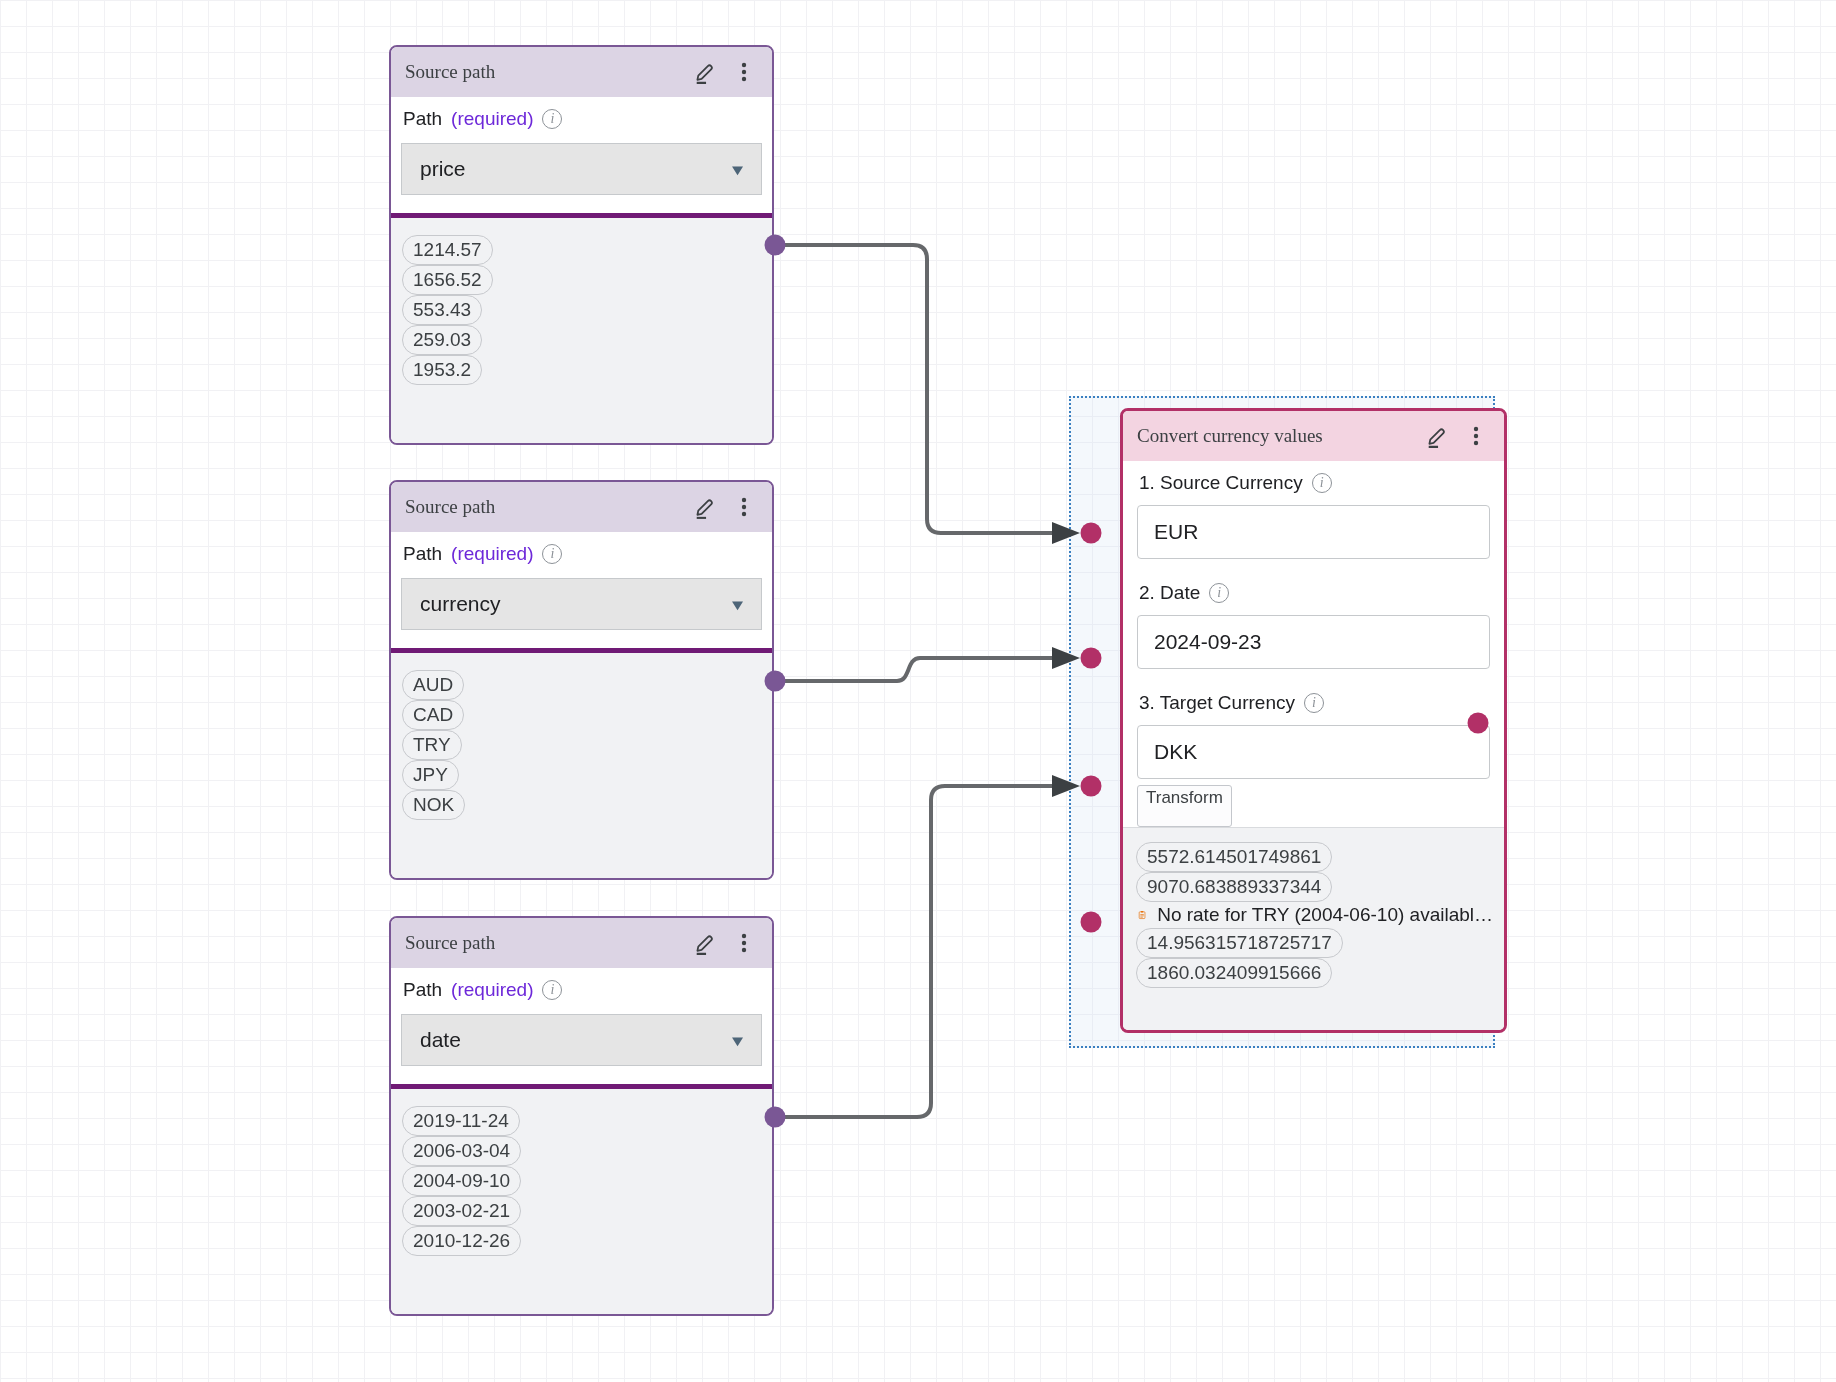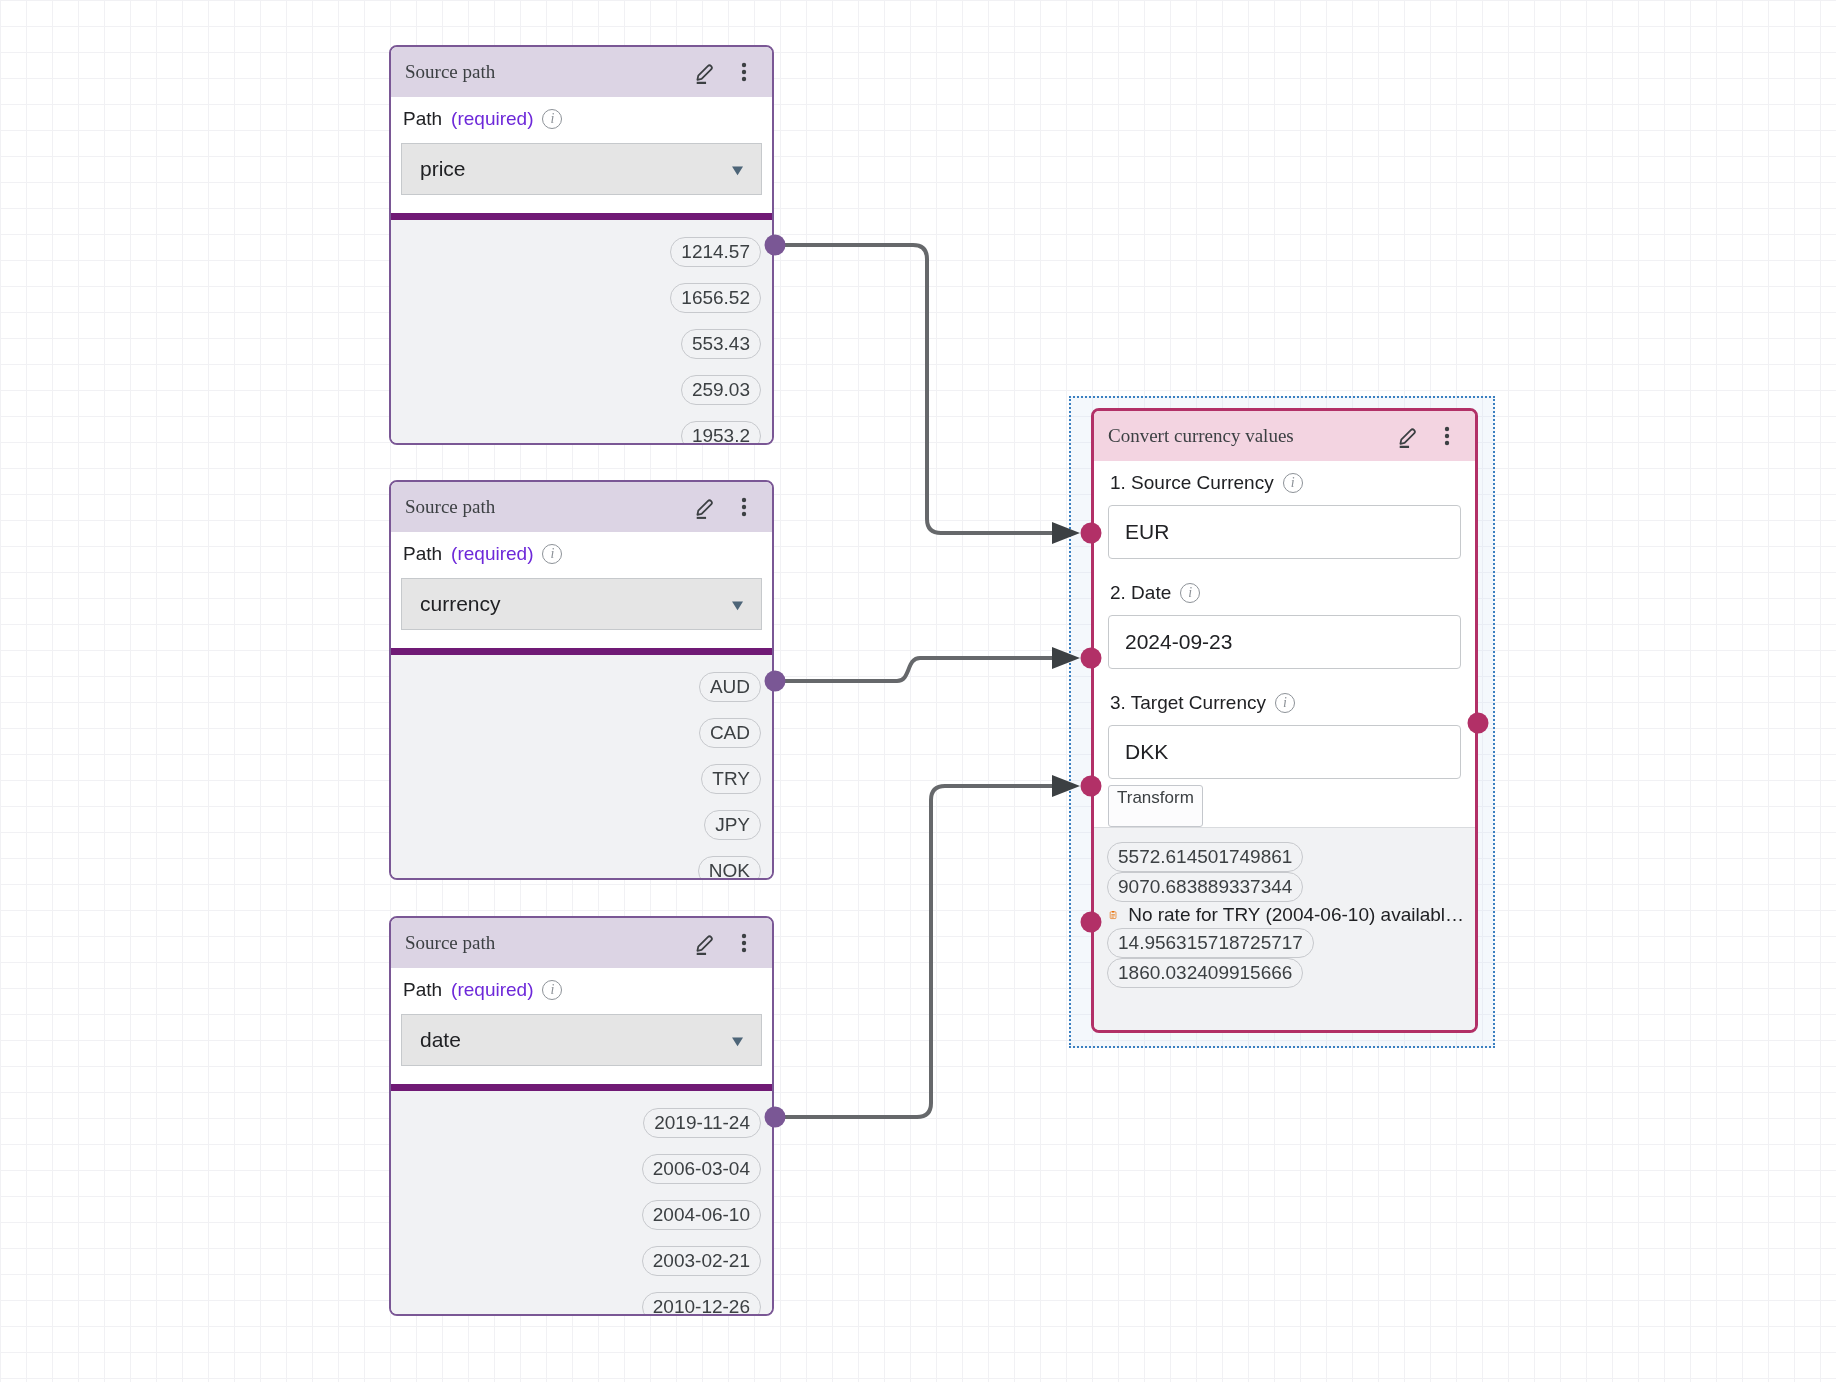--- a/index.html
+++ b/index.html
@@ -36,22 +36,22 @@
     color:#8d9298;font-size:14px;line-height:1;display:flex;align-items:center;justify-content:center;
     font-family:"Liberation Serif",serif;font-style:italic;box-sizing:border-box;flex:0 0 20px;
   }
   .select-box{
     height:52px;border:1px solid #c6c9cc;border-radius:0;background:#e5e5e5;
     display:flex;align-items:center;justify-content:space-between;
     padding:0 16px 0 18px;font-size:21px;color:#202124;box-sizing:border-box;
   }
   .caret{font-size:15px;color:#4d6578;transform:scaleX(1.25);}
   .pills-area{
-    flex:1;background:#f1f2f4;border-top:7px solid #701a75;
-    display:flex;flex-direction:column;align-items:flex-end;gap:16px;
+    flex:1;background:#f1f2f4;border-top:5px solid #701a75;
+    display:flex;flex-direction:column;align-items:flex-start;gap:0;
     padding:17px 11px;box-sizing:border-box;
   }
   .pill{
     height:30px;border:1.5px solid #c7c9cd;border-radius:15px;
     display:flex;align-items:center;padding:0 10px;font-size:19px;color:#3c4043;
     box-sizing:border-box;white-space:nowrap;
   }
   .t-field-label{margin:22px 0 10px 2px;}
   .t-field-label.first{margin-top:10px;}
   .t-input{
@@ -181,27 +181,27 @@
       <span class="info-icon">i</span>
     </div>
     <div class="select-box">
       <span>date</span>
       <span class="caret">▼</span>
     </div>
   </div>
   <div class="pills-area">
     <span class="pill">2019-11-24</span>
     <span class="pill">2006-03-04</span>
-    <span class="pill">2004-06-10</span>
+    <span class="pill">2004-09-10</span>
     <span class="pill">2003-02-21</span>
     <span class="pill">2010-12-26</span>
   </div>
 </div>
 
-<div class="node transform-node" style="left:1091px;top:408px;width:387px;height:625px;">
+<div class="node transform-node" style="left:1120px;top:408px;width:387px;height:625px;">
   <div class="node-header">
     <span class="node-title">Convert currency values</span>
     <button class="icon-btn">
       <svg width="27" height="27" viewBox="0 0 26 26" fill="none" stroke="#3c4043" stroke-width="1.7" stroke-linejoin="round">
           <path d="M7 16 L16.2 6.8 a2.3 2.3 0 0 1 3.2 0 a2.3 2.3 0 0 1 0 3.2 L10.2 19.2 L6.2 20 z"></path>
           <line x1="5.5" y1="23" x2="14.5" y2="23" stroke-width="2"></line>
         </svg>
     </button>
     <button class="icon-btn">
       <svg width="24" height="24" viewBox="0 0 24 24" fill="#3c4043">

